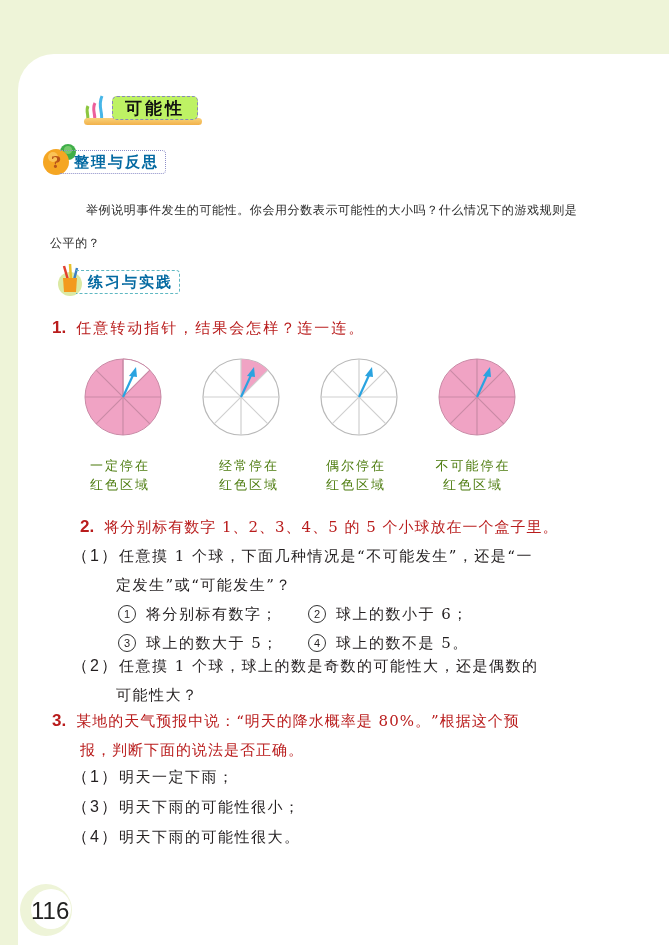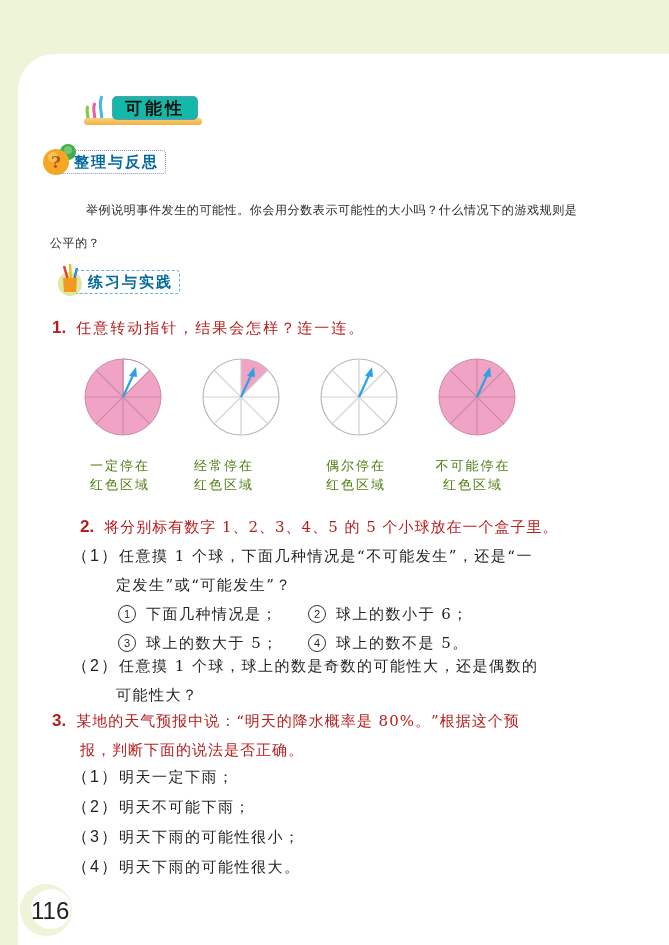--- a/index.html
+++ b/index.html
@@ -13,21 +13,21 @@
       position: absolute; left: 18px; top: 54px; width: 651px; height: 891px;
       background: #ffffff; border-top-left-radius: 36px;
     }
     .abs { position: absolute; }
 
     
     .unit-title { left: 84px; top: 92px; height: 34px; }
     .unit-title .stripes { position:absolute; left:0; top:0; width:24px; height:32px; }
     .unit-title .box {
       position:absolute; left:28px; top:4px; width:84px; height:22px;
-      border: 1.5px dashed #8a88b8; border-radius: 5px; background:#14b8a6;
+      border: 1.5px dashed #8a88b8; border-radius: 5px; background:#bef264;
       font-family: "DejaVu Sans", sans-serif; font-weight: bold; font-size: 17px;
       letter-spacing: 3px; text-align:center; line-height:22px; color:#111;
     }
     .unit-title .base {
       position:absolute; left:0; top:26px; width:118px; height:7px; border-radius:4px;
       background: linear-gradient(#f8d27a, #f2b14a);
     }
 
     
     .sec-head { height: 34px; }
@@ -174,57 +174,56 @@
     </g>
     <line x1="0" y1="0" x2="11" y2="-24" stroke="#2aa3e0" stroke-width="2.2"></line>
     <path d="M13 -30 L6 -21 L14 -20 Z" fill="#2aa3e0"></path>
   </svg>
 </div>
 
 <div class="cap" style="left:75px">
   <div>一定停在</div>
   <div>红色区域</div>
 </div>
-<div class="cap" style="left:179px">
+<div class="cap" style="left:204px">
   <div>经常停在</div>
   <div>红色区域</div>
 </div>
 <div class="cap" style="left:311px">
   <div>偶尔停在</div>
   <div>红色区域</div>
 </div>
 <div class="cap" style="left:428px">
   <div>不可能停在</div>
   <div>红色区域</div>
 </div>
 
 <div class="abs q q2">
   <span class="qnum">2.</span><span class="qtext">将分别标有数字 1、2、3、4、5 的 5 个小球放在一个盒子里。</span>
 </div>
 <div class="abs sub" style="top:541px">
   <div><span class="tag">（1）</span><span>任意摸 1 个球，下面几种情况是“不可能发生”，还是“一</span></div>
   <div style="padding-left:44px">定发生”或“可能发生”？</div>
 </div>
 <div class="abs opt" style="left:118px; top:600px">
-  <span class="circ">1</span><span style="display:inline-block;width:162px">下面几种情况是；</span><span class="circ">2</span><span>球上的数小于 6；</span>
+  <span class="circ">1</span><span style="display:inline-block;width:162px">将分别标有数字；</span><span class="circ">2</span><span>球上的数小于 6；</span>
 </div>
 <div class="abs opt" style="left:118px; top:629px">
   <span class="circ">3</span><span style="display:inline-block;width:162px">球上的数大于 5；</span><span class="circ">4</span><span>球上的数不是 5。</span>
 </div>
 <div class="abs sub" style="top:651px">
   <div><span class="tag">（2）</span><span>任意摸 1 个球，球上的数是奇数的可能性大，还是偶数的</span></div>
   <div style="padding-left:44px">可能性大？</div>
 </div>
 
 <div class="abs q q3">
   <div><span class="qnum">3.</span><span style="margin-left:10px;letter-spacing:1px">某地的天气预报中说：“明天的降水概率是 80%。”根据这个预</span></div>
   <div style="padding-left:28px;letter-spacing:1px">报，判断下面的说法是否正确。</div>
 </div>
 <div class="abs sub" style="top:762px">
   <div><span class="tag">（1）</span><span>明天一定下雨；</span></div>
-  <div><span class="tag">（2）</span><span>明天不可能下雨；</span></div>
   <div><span class="tag">（3）</span><span>明天下雨的可能性很小；</span></div>
   <div><span class="tag">（4）</span><span>明天下雨的可能性很大。</span></div>
 </div>
 
 <div class="abs pagenum-bg"></div>
 <div class="abs pagenum-inner"></div>
 <div class="abs pagenum">116</div>
 
 </body></html>

